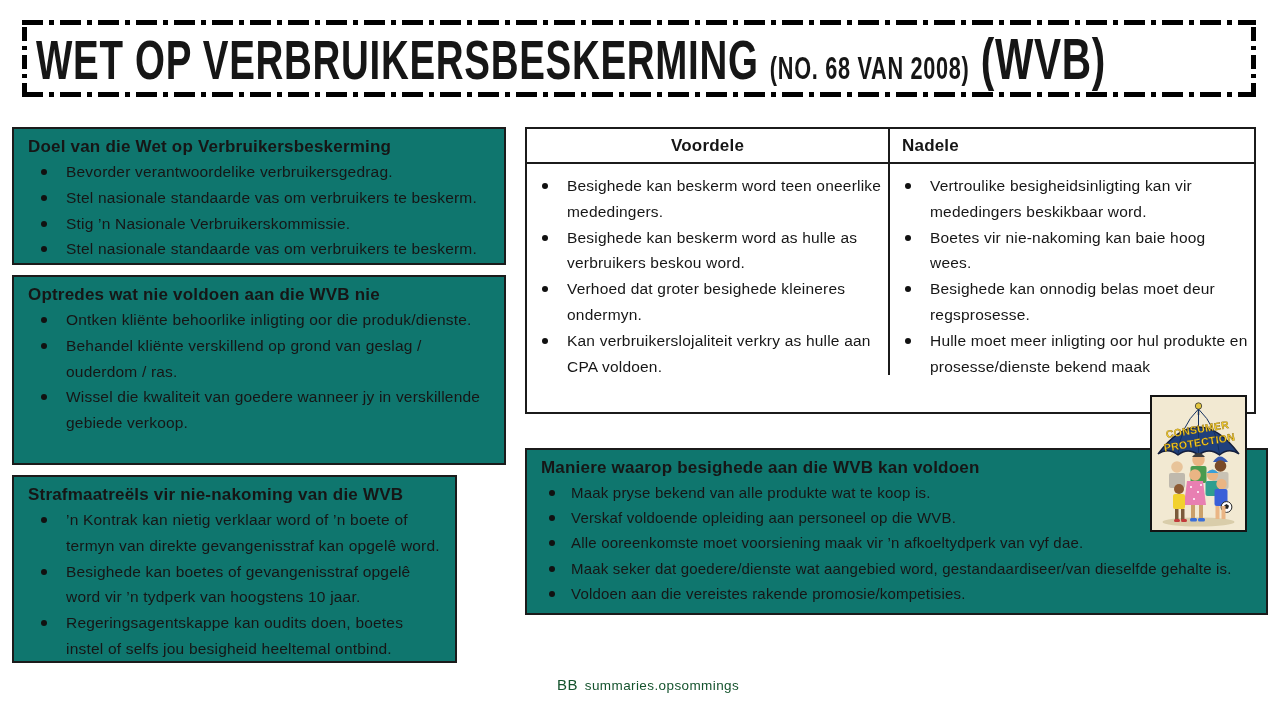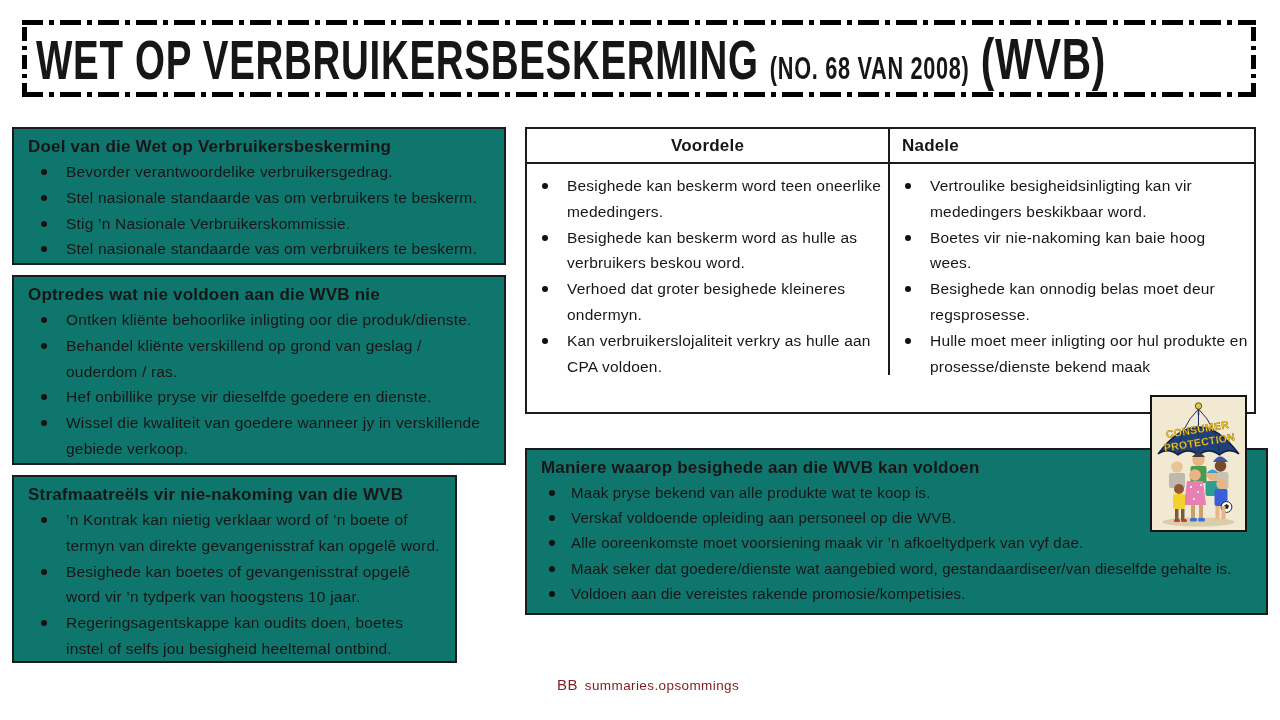--- a/index.html
+++ b/index.html
@@ -83,21 +83,21 @@
   
   .illustration{
     position:absolute; left:1150px; top:395px; width:97px; height:137px;
     border:2px solid #141414; background:#f2e9d2; z-index:6;
   }
   .illustration svg{ display:block; width:100%; height:100%; }
 
   
   .footer{
     position:absolute; left:557px; top:676px;
-    color:#7f1d1d; letter-spacing:.4px;
+    color:#14532d; letter-spacing:.4px;
     display:flex; align-items:baseline; gap:7px;
   }
   .footer .logo{ font-size:15px; font-weight:400; }
   .footer .credit{ font-size:13.5px; }
 </style>
 </head>
 <body>
 
 <header class="title-box">
   <h1 class="title-line">
@@ -115,21 +115,20 @@
     <li>Stig ’n Nasionale Verbruikerskommissie.</li>
     <li>Stel nasionale standaarde vas om verbruikers te beskerm.</li>
   </ul>
 </section>
 
 <section class="panel" id="box-optredes">
   <h2>Optredes wat nie voldoen aan die WVB nie</h2>
   <ul class="blist">
     <li>Ontken kliënte behoorlike inligting oor die produk/dienste.</li>
     <li>Behandel kliënte verskillend op grond van geslag / ouderdom / ras.</li>
-    <li>Hef onbillike pryse vir dieselfde goedere en dienste.</li>
     <li>Wissel die kwaliteit van goedere wanneer jy in verskillende gebiede verkoop.</li>
   </ul>
 </section>
 
 <section class="panel" id="box-straf">
   <h2>Strafmaatreëls vir nie-nakoming van die WVB</h2>
   <ul class="blist">
     <li>’n Kontrak kan nietig verklaar word of ’n boete of termyn van direkte gevangenisstraf kan opgelê word.</li>
     <li>Besighede kan boetes of gevangenisstraf opgelê word vir ’n tydperk van hoogstens 10 jaar.</li>
     <li>Regeringsagentskappe kan oudits doen, boetes instel of selfs jou besigheid heeltemal ontbind.</li>

